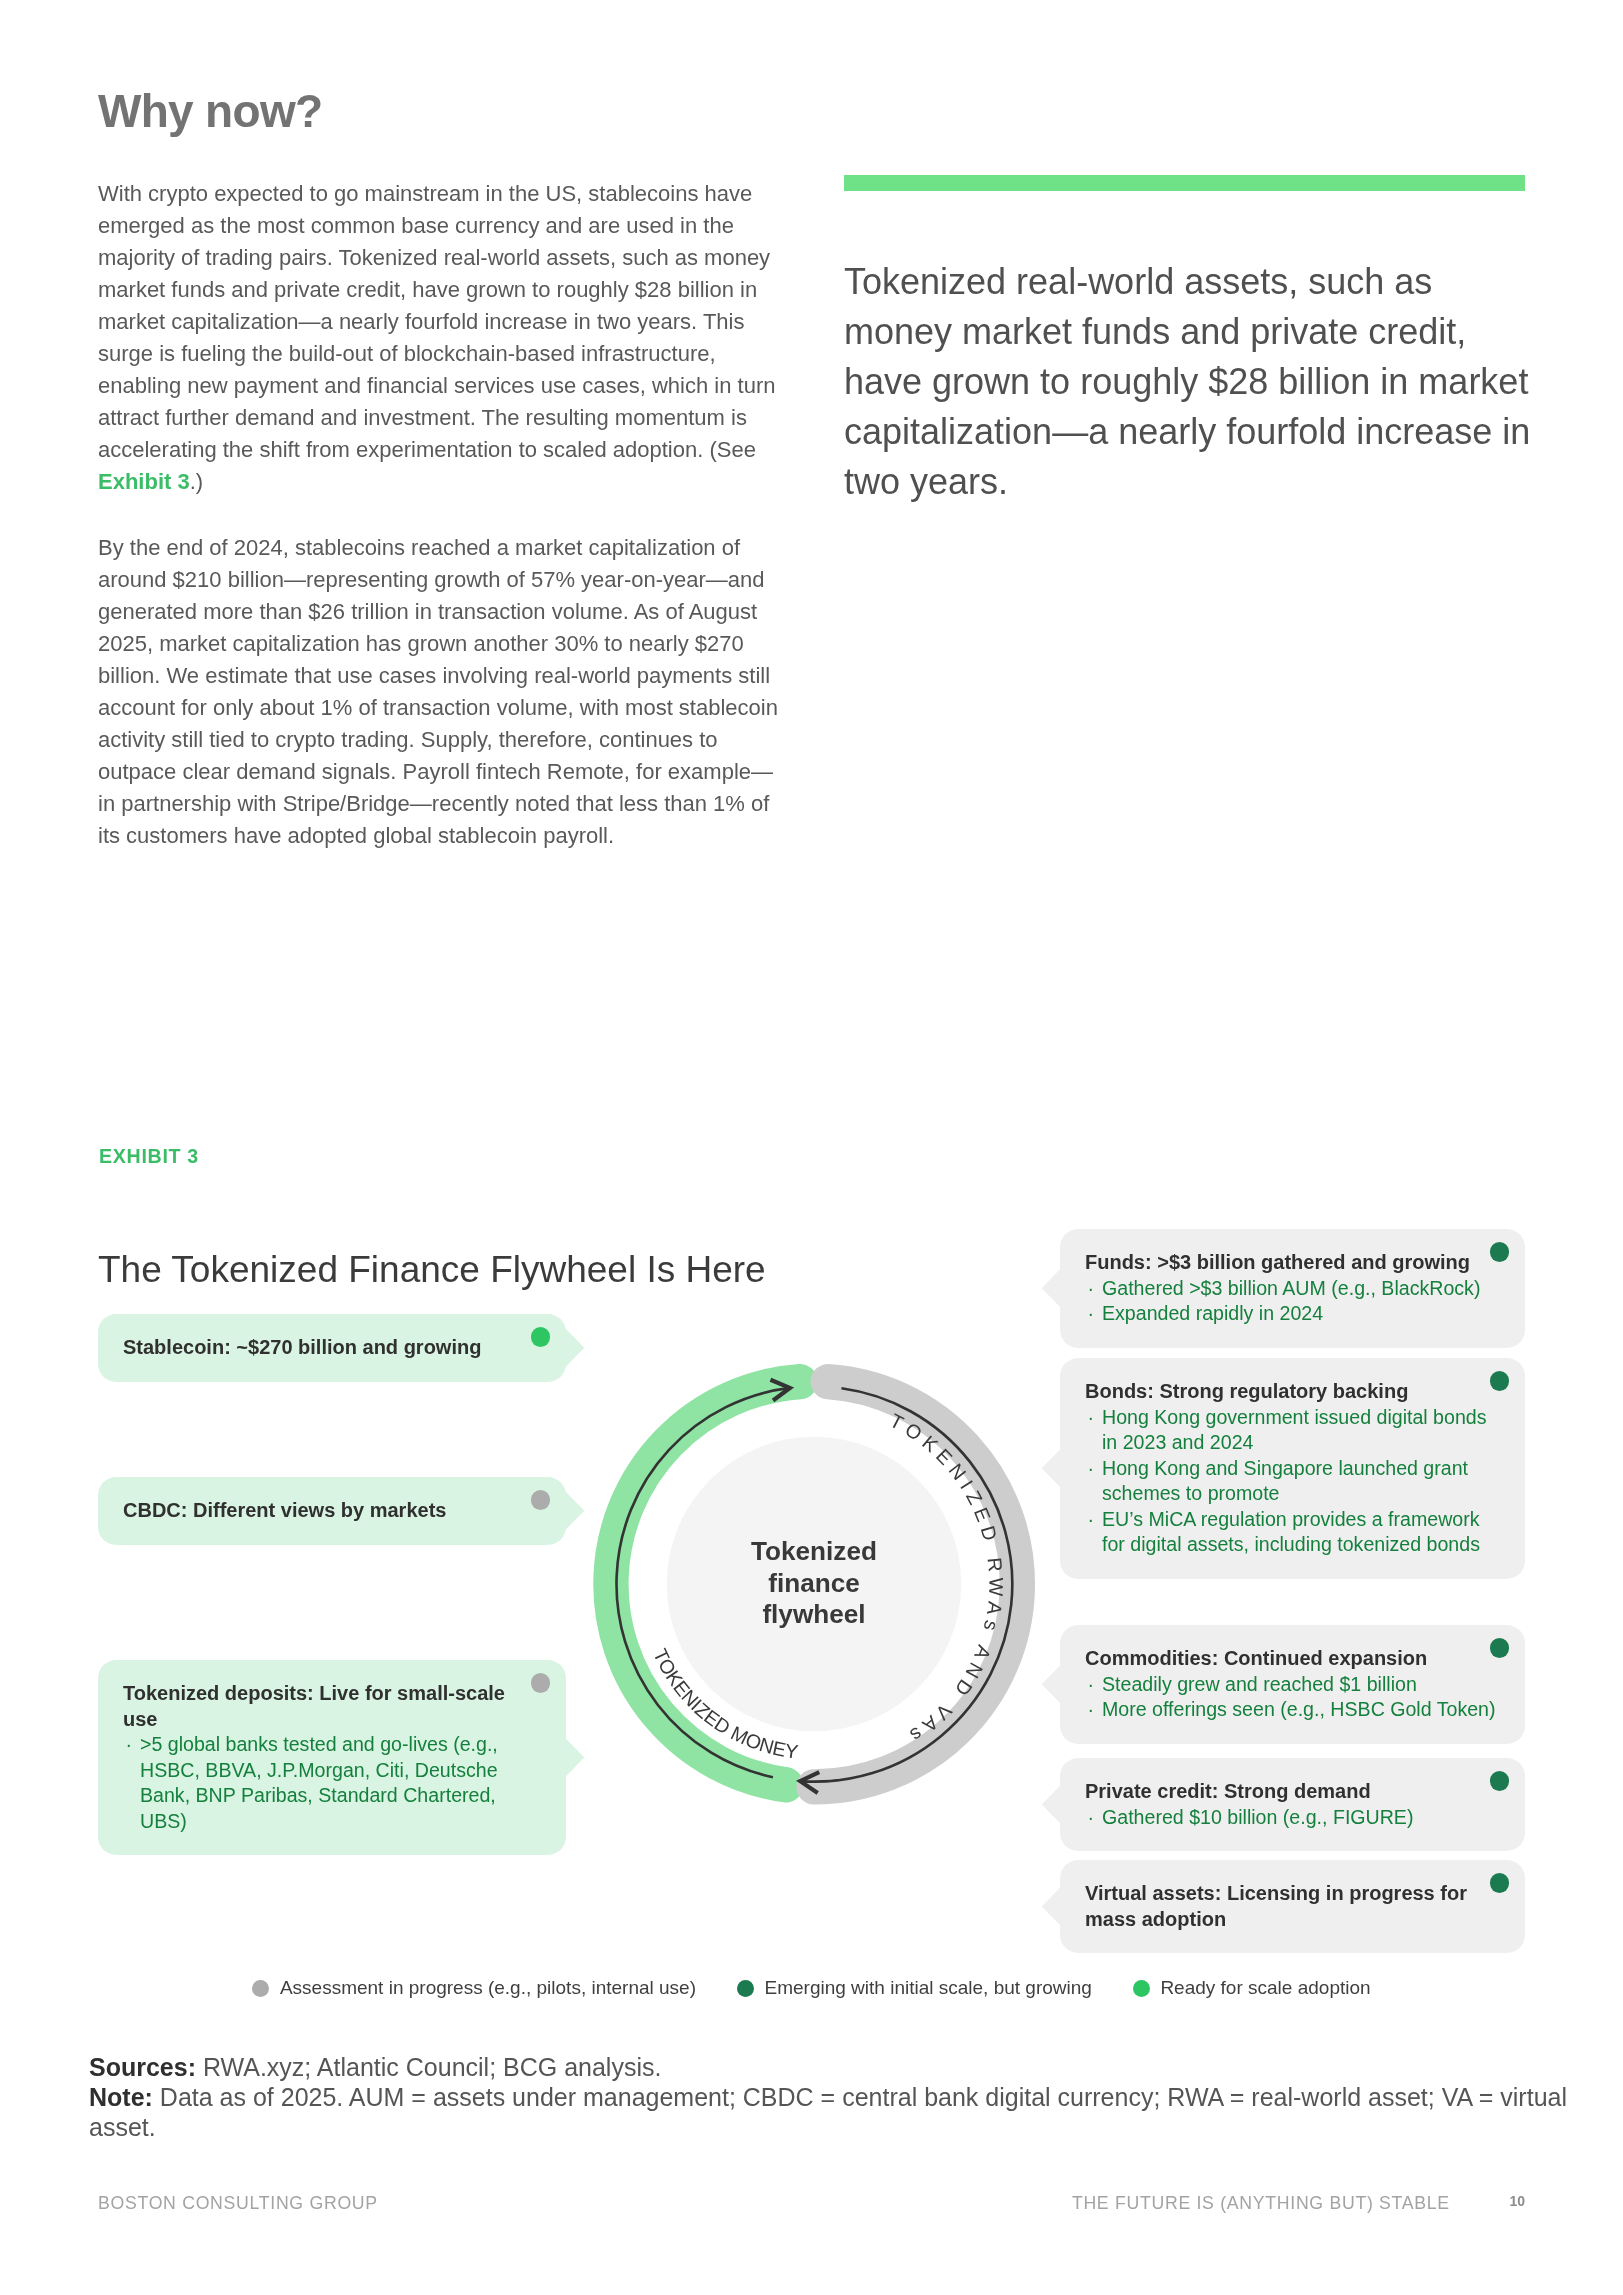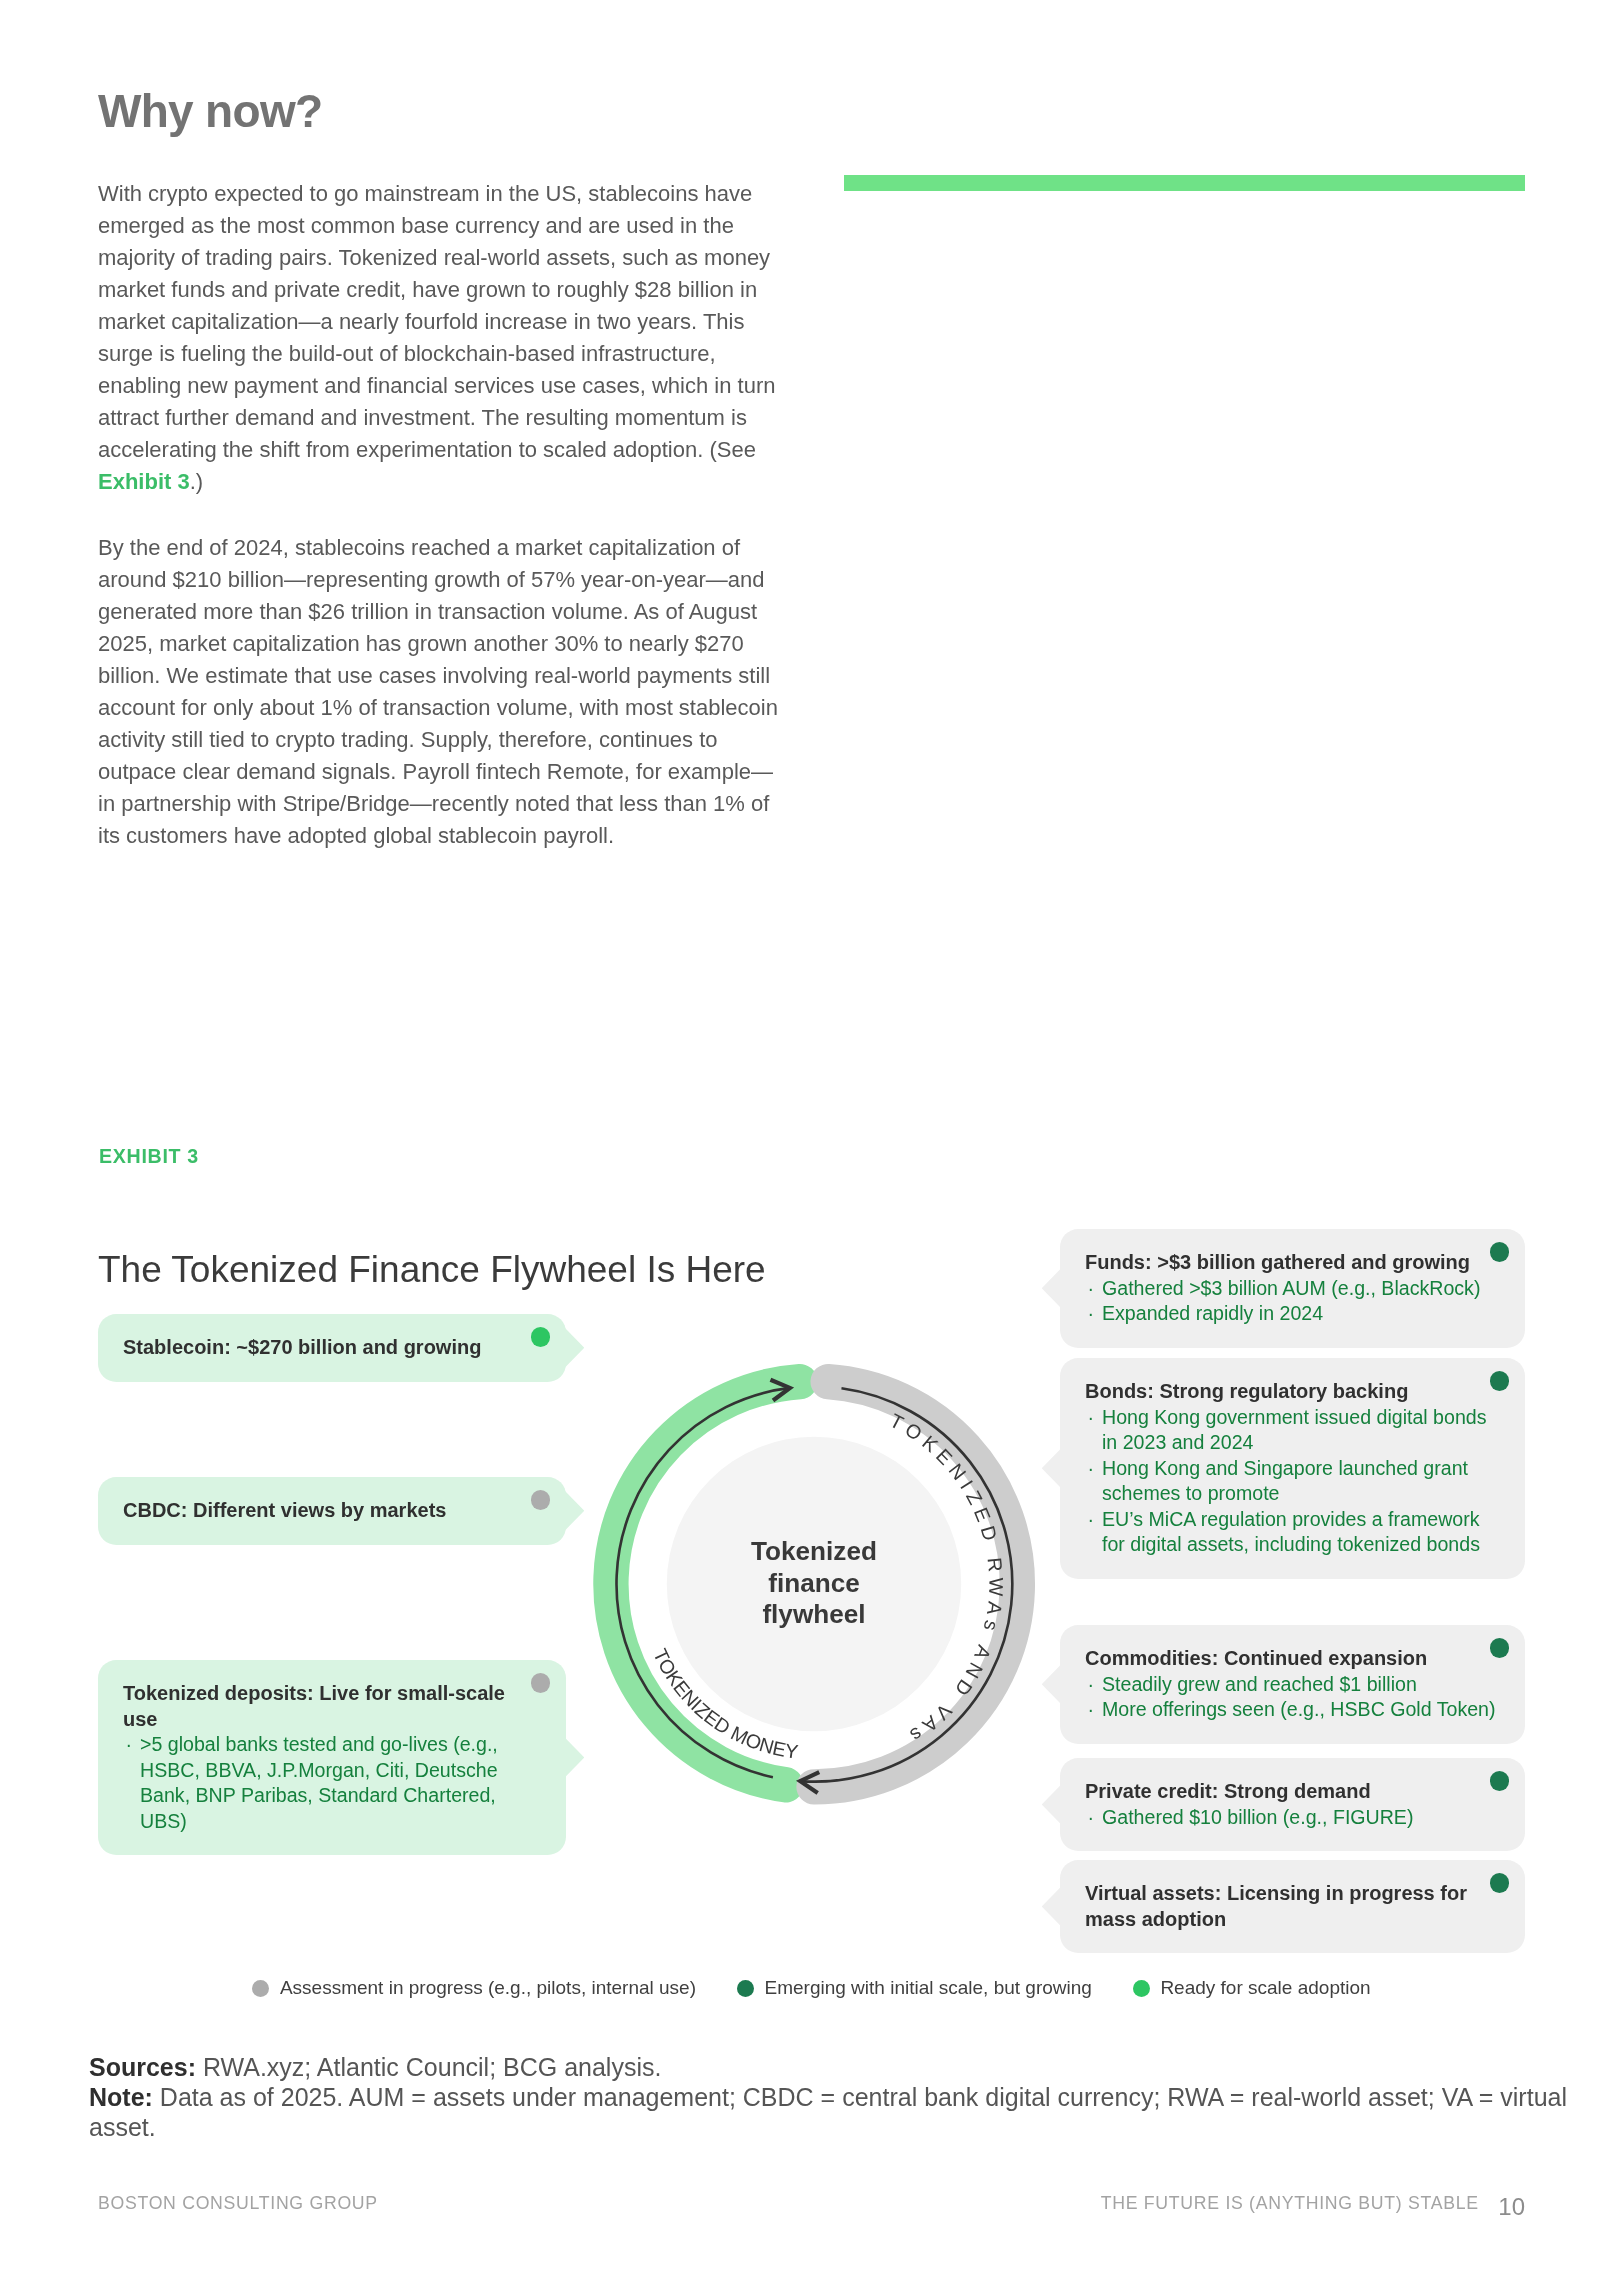--- a/index.html
+++ b/index.html
@@ -51,35 +51,36 @@
   .legend-dot{width:17px; height:17px; border-radius:50%;}
   .legend-label{font-size:19px; color:#3f3f3f;}
   
   .sources{position:absolute; left:89px; top:2052px; font-size:25px; line-height:30px; color:#555555;}
   .srcline b{color:#2f2f2f;}
   
   .footer{position:absolute; left:98px; right:98px; top:2193px; display:flex; justify-content:space-between; align-items:baseline;}
   .footer-left{font-size:17.7px; color:#a3a3a3; letter-spacing:0.7px;}
   .footer-right{display:flex; gap:19.6px; align-items:flex-start;}
   .footer-title{font-size:17.7px; color:#a3a3a3; letter-spacing:0.7px;}
-  .footer-page{font-size:24px; color:#8c8c8c; font-weight:normal;}
+  .footer-page{font-size:14px; color:#8c8c8c; font-weight:bold;margin-left:40px;}
 </style>
 </head>
 <body>
 
 <div class="page">
 
   <h1 class="page-title">Why now?</h1>
 
   <div class="col-left">
     <p><span>With crypto expected to go mainstream in the US, stablecoins have emerged as the most common base currency and are used in the majority of trading pairs. Tokenized real-world assets, such as money market funds and private credit, have grown to roughly $28 billion in market capitalization—a nearly fourfold increase in two years. This surge is fueling the build-out of blockchain-based infrastructure, enabling new payment and financial services use cases, which in turn attract further demand and investment. The resulting momentum is accelerating the shift from experimentation to scaled adoption. (See </span><span class="exhibit-link">Exhibit 3</span><span>.)</span></p>
     <p>By the end of 2024, stablecoins reached a market capitalization of around $210 billion—representing growth of 57% year-on-year—and generated more than $26 trillion in transaction volume. As of August 2025, market capitalization has grown another 30% to nearly $270 billion. We estimate that use cases involving real-world payments still account for only about 1% of transaction volume, with most stablecoin activity still tied to crypto trading. Supply, therefore, continues to outpace clear demand signals. Payroll fintech Remote, for example—in partnership with Stripe/Bridge—recently noted that less than 1% of its customers have adopted global stablecoin payroll.</p>
   </div>
 
   <div class="quote-bar"></div>
+  <p class="pullquote">Tokenized real-world assets, such as money market funds and private credit, have grown to roughly $28 billion in market capitalization—a nearly fourfold increase in two years.</p>
 
   <div class="exhibit-label">EXHIBIT 3</div>
   <div class="exhibit-title">The Tokenized Finance Flywheel Is Here</div>
 
   <div class="box box-mint bl0">
     <span class="dot" style="background: rgb(45, 198, 98);"></span>
     <div class="tail tail-right"></div>
     <h3>Stablecoin: ~$270 billion and growing</h3>
   </div>
 

